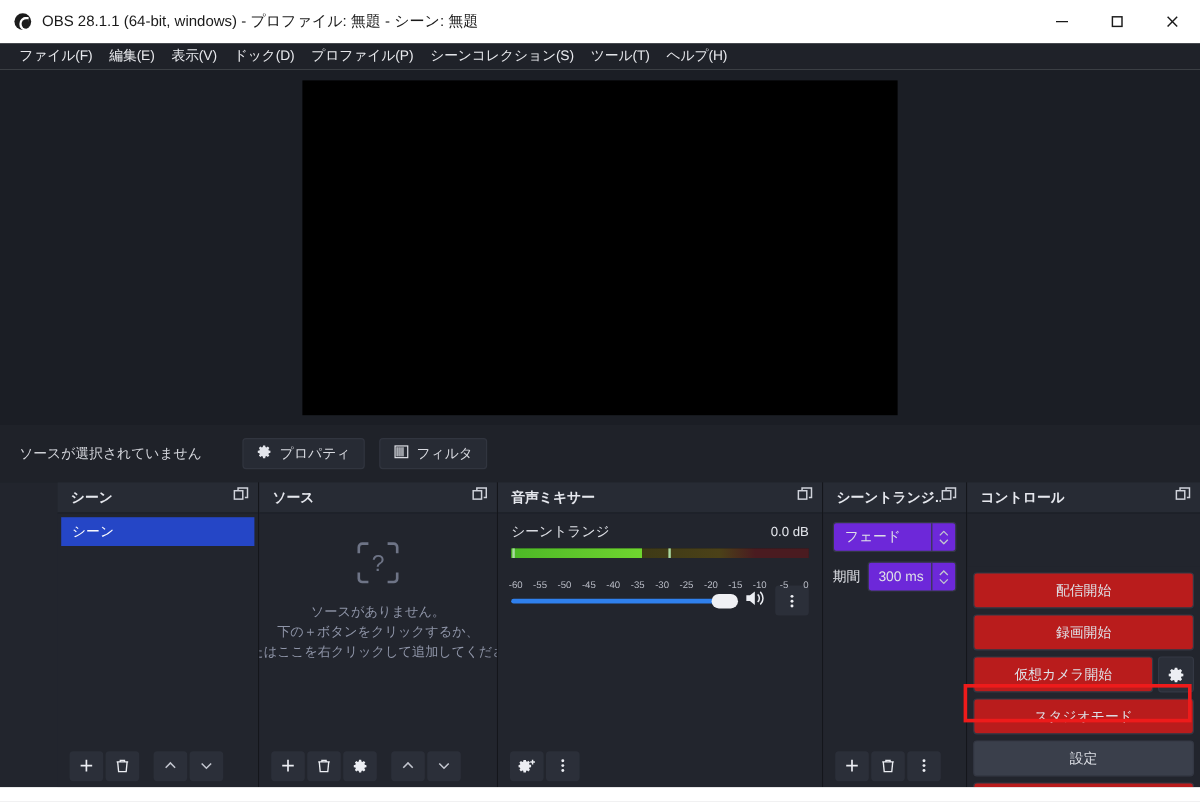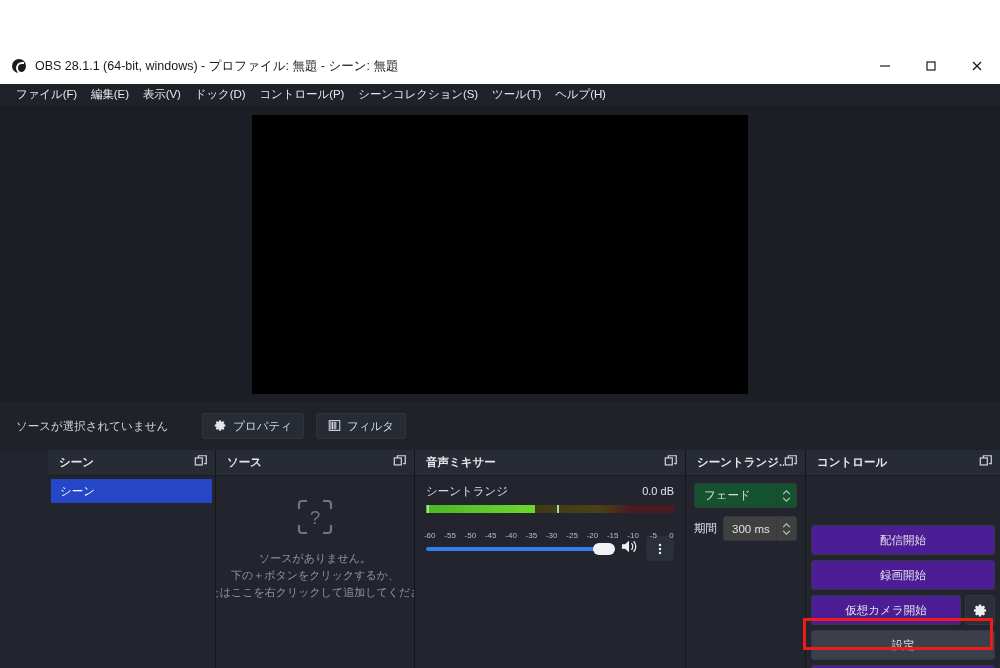--- a/index.html
+++ b/index.html
@@ -12,21 +12,20 @@
     height: 668px;
     font-family: "Liberation Sans", "DejaVu Sans", sans-serif;
     overflow: hidden;
   }
   .app-window {
     position: relative;
     width: 1000px;
     height: 552px;
     background: #ffffff;
     box-sizing: border-box;
-    margin-top: 48px;
   }
   
   .titlebar {
     position: absolute;
     left: 0; top: 0;
     width: 1000px; height: 36px;
     background: #ffffff;
     border-bottom: 1px solid #e8e8e8;
     display: flex;
     align-items: center;
@@ -320,21 +319,21 @@
     width: 22px; height: 12px;
     background: #f0f1f4;
     border-radius: 6px;
   }
 
   
   .trans-body { padding: 7px 8px 0 8px; }
   .combo {
     display: flex;
     height: 25px;
-    background: #14532d;
+    background: #6d28d9;
     border: 1px solid #343844;
     border-radius: 3px;
     align-items: center;
     box-sizing: border-box;
   }
   .combo-label {
     flex: 1 1 auto;
     font-size: 11.5px;
     color: #dfe1e7;
     padding-left: 9px;
@@ -358,21 +357,21 @@
   }
   .duration-label {
     font-size: 11.5px;
     color: #dfe1e7;
     white-space: nowrap;
   }
   .spin {
     flex: 1 1 auto;
     display: flex;
     height: 25px;
-    background: #404040;
+    background: #6d28d9;
     border: 1px solid #343844;
     border-radius: 3px;
     align-items: center;
     box-sizing: border-box;
   }
   .spin-value {
     flex: 1 1 auto;
     font-size: 11.5px;
     color: #dfe1e7;
     padding-left: 8px;
@@ -380,21 +379,21 @@
 
   
   .controls-body {
     padding: 5px 5px 0 5px;
     display: flex;
     flex-direction: column;
     gap: 5px;
   }
   .ctrl-btn {
     height: 30px;
-    background: #4c1d95;
+    background: #b91c1c;
     border: 1px solid #343844;
     border-radius: 3px;
     display: flex;
     align-items: center;
     justify-content: center;
     font-size: 11.5px;
     color: #dfe1e7;
     box-sizing: border-box;
     white-space: nowrap;
   }
@@ -459,21 +458,21 @@
           </svg>
       </div>
     </div>
   </div>
 
   <div class="menubar">
     <div class="menu-item">ファイル(F)</div>
     <div class="menu-item">編集(E)</div>
     <div class="menu-item">表示(V)</div>
     <div class="menu-item">ドック(D)</div>
-    <div class="menu-item">コントロール(P)</div>
+    <div class="menu-item">プロファイル(P)</div>
     <div class="menu-item">シーンコレクション(S)</div>
     <div class="menu-item">ツール(T)</div>
     <div class="menu-item">ヘルプ(H)</div>
   </div>
 
   <div class="body-area">
 
     <div class="preview-area">
       <div class="preview-canvas"></div>
     </div>
@@ -756,22 +755,22 @@
             <div class="ctrl-btn">録画開始</div>
             <div class="vcam-row">
               <div class="ctrl-btn">仮想カメラ開始</div>
               <div class="vcam-gear">
                 <svg width="15" height="15" viewBox="0 0 16 16">
                     <path fill="#eceef3" d="M8 5.4A2.6 2.6 0 1 0 8 10.6 2.6 2.6 0 0 0 8 5.4zm0 4A1.4 1.4 0 1 1 8 6.6a1.4 1.4 0 0 1 0 2.8z"></path>
                     <path fill="#eceef3" d="M14 9.1V6.9l-1.7-.3-.4-1 1-1.4-1.6-1.6-1.4 1-1-.4L8.6 1.5H6.4l-.3 1.7-1 .4-1.4-1L2.1 4.2l1 1.4-.4 1-1.7.3v2.2l1.7.3.4 1-1 1.4 1.6 1.6 1.4-1 1 .4.3 1.7h2.2l.3-1.7 1-.4 1.4 1 1.6-1.6-1-1.4.4-1z"></path>
                   </svg>
               </div>
             </div>
+            <div class="ctrl-btn">スタジオモード</div>
             <div class="ctrl-btn settings-btn">設定</div>
-            <div class="ctrl-btn">スタジオモード</div>
             <div class="ctrl-btn">終了</div>
           </div>
         </div>
       </div>
 
     </div>
 
   </div>
 
   <div class="highlight-box"></div>

